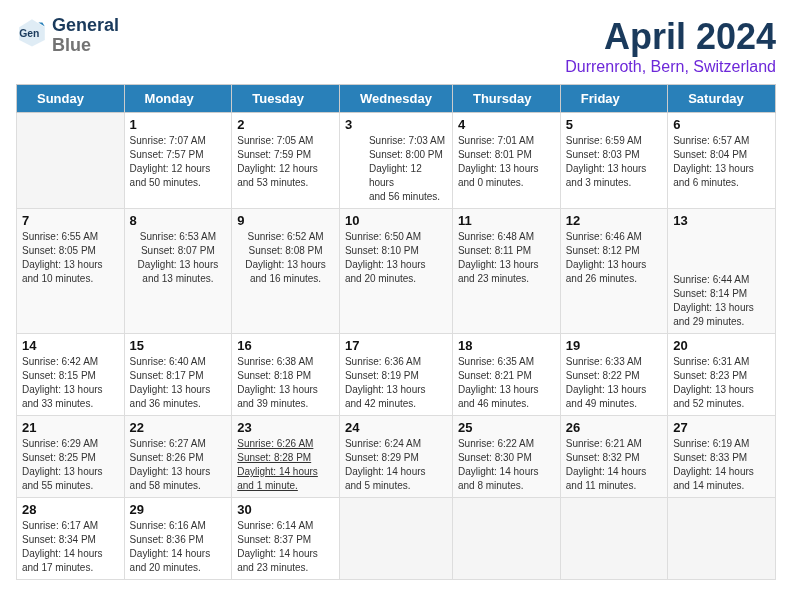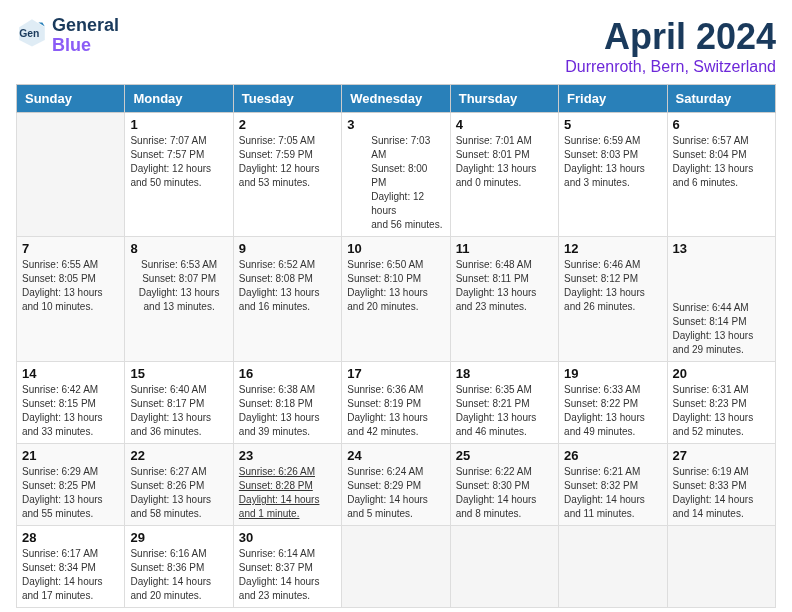--- a/index.html
+++ b/index.html
@@ -21,21 +21,21 @@
       align-items: flex-start;
       gap: 4px;
     }
     .logo-text {
       font-size: 18px;
       font-weight: bold;
       color: #1a3a5c;
       line-height: 1.1;
     }
     .logo-text span {
-      color: #8b5cf6;
+      color: #737373;
     }
     .logo-icon {
       width: 32px;
       height: 32px;
     }
     .title-area {
       text-align: right;
     }
     .month-title {
       font-size: 36px;
@@ -47,21 +47,21 @@
       color: #6d28d9;
     }
     .calendar {
       width: 100%;
       border-collapse: collapse;
       margin-top: 8px;
     }
     .calendar th {
       background: #2980b9;
       color: #fff;
-      padding: 6px 8px;
+      padding: 6px 20px;
       font-size: 13px;
       font-weight: bold;
       text-align: left;
       border: 1px solid #ccc;
     }
     .calendar td {
       border: 1px solid #ddd;
       vertical-align: top;
       padding: 4px 5px;
       width: 108px;
@@ -178,21 +178,21 @@
         </td>
         <td>
           <span class="day-num">8</span>
           <div class="day-info" style="white-space: pre-line; text-align: center;">Sunrise: 6:53 AM
 Sunset: 8:07 PM
 Daylight: 13 hours
 and 13 minutes.</div>
         </td>
         <td>
           <span class="day-num">9</span>
-          <div class="day-info" style="white-space: pre-line;">Sunrise: 6:52 AM
+          <div class="day-info" style="white-space: pre-line; text-align: center;">Sunrise: 6:52 AM
 Sunset: 8:08 PM
 Daylight: 13 hours
 and 16 minutes.</div>
         </td>
         <td>
           <span class="day-num">10</span>
           <div class="day-info" style="white-space: pre-line;">Sunrise: 6:50 AM
 Sunset: 8:10 PM
 Daylight: 13 hours
 and 20 minutes.</div>

